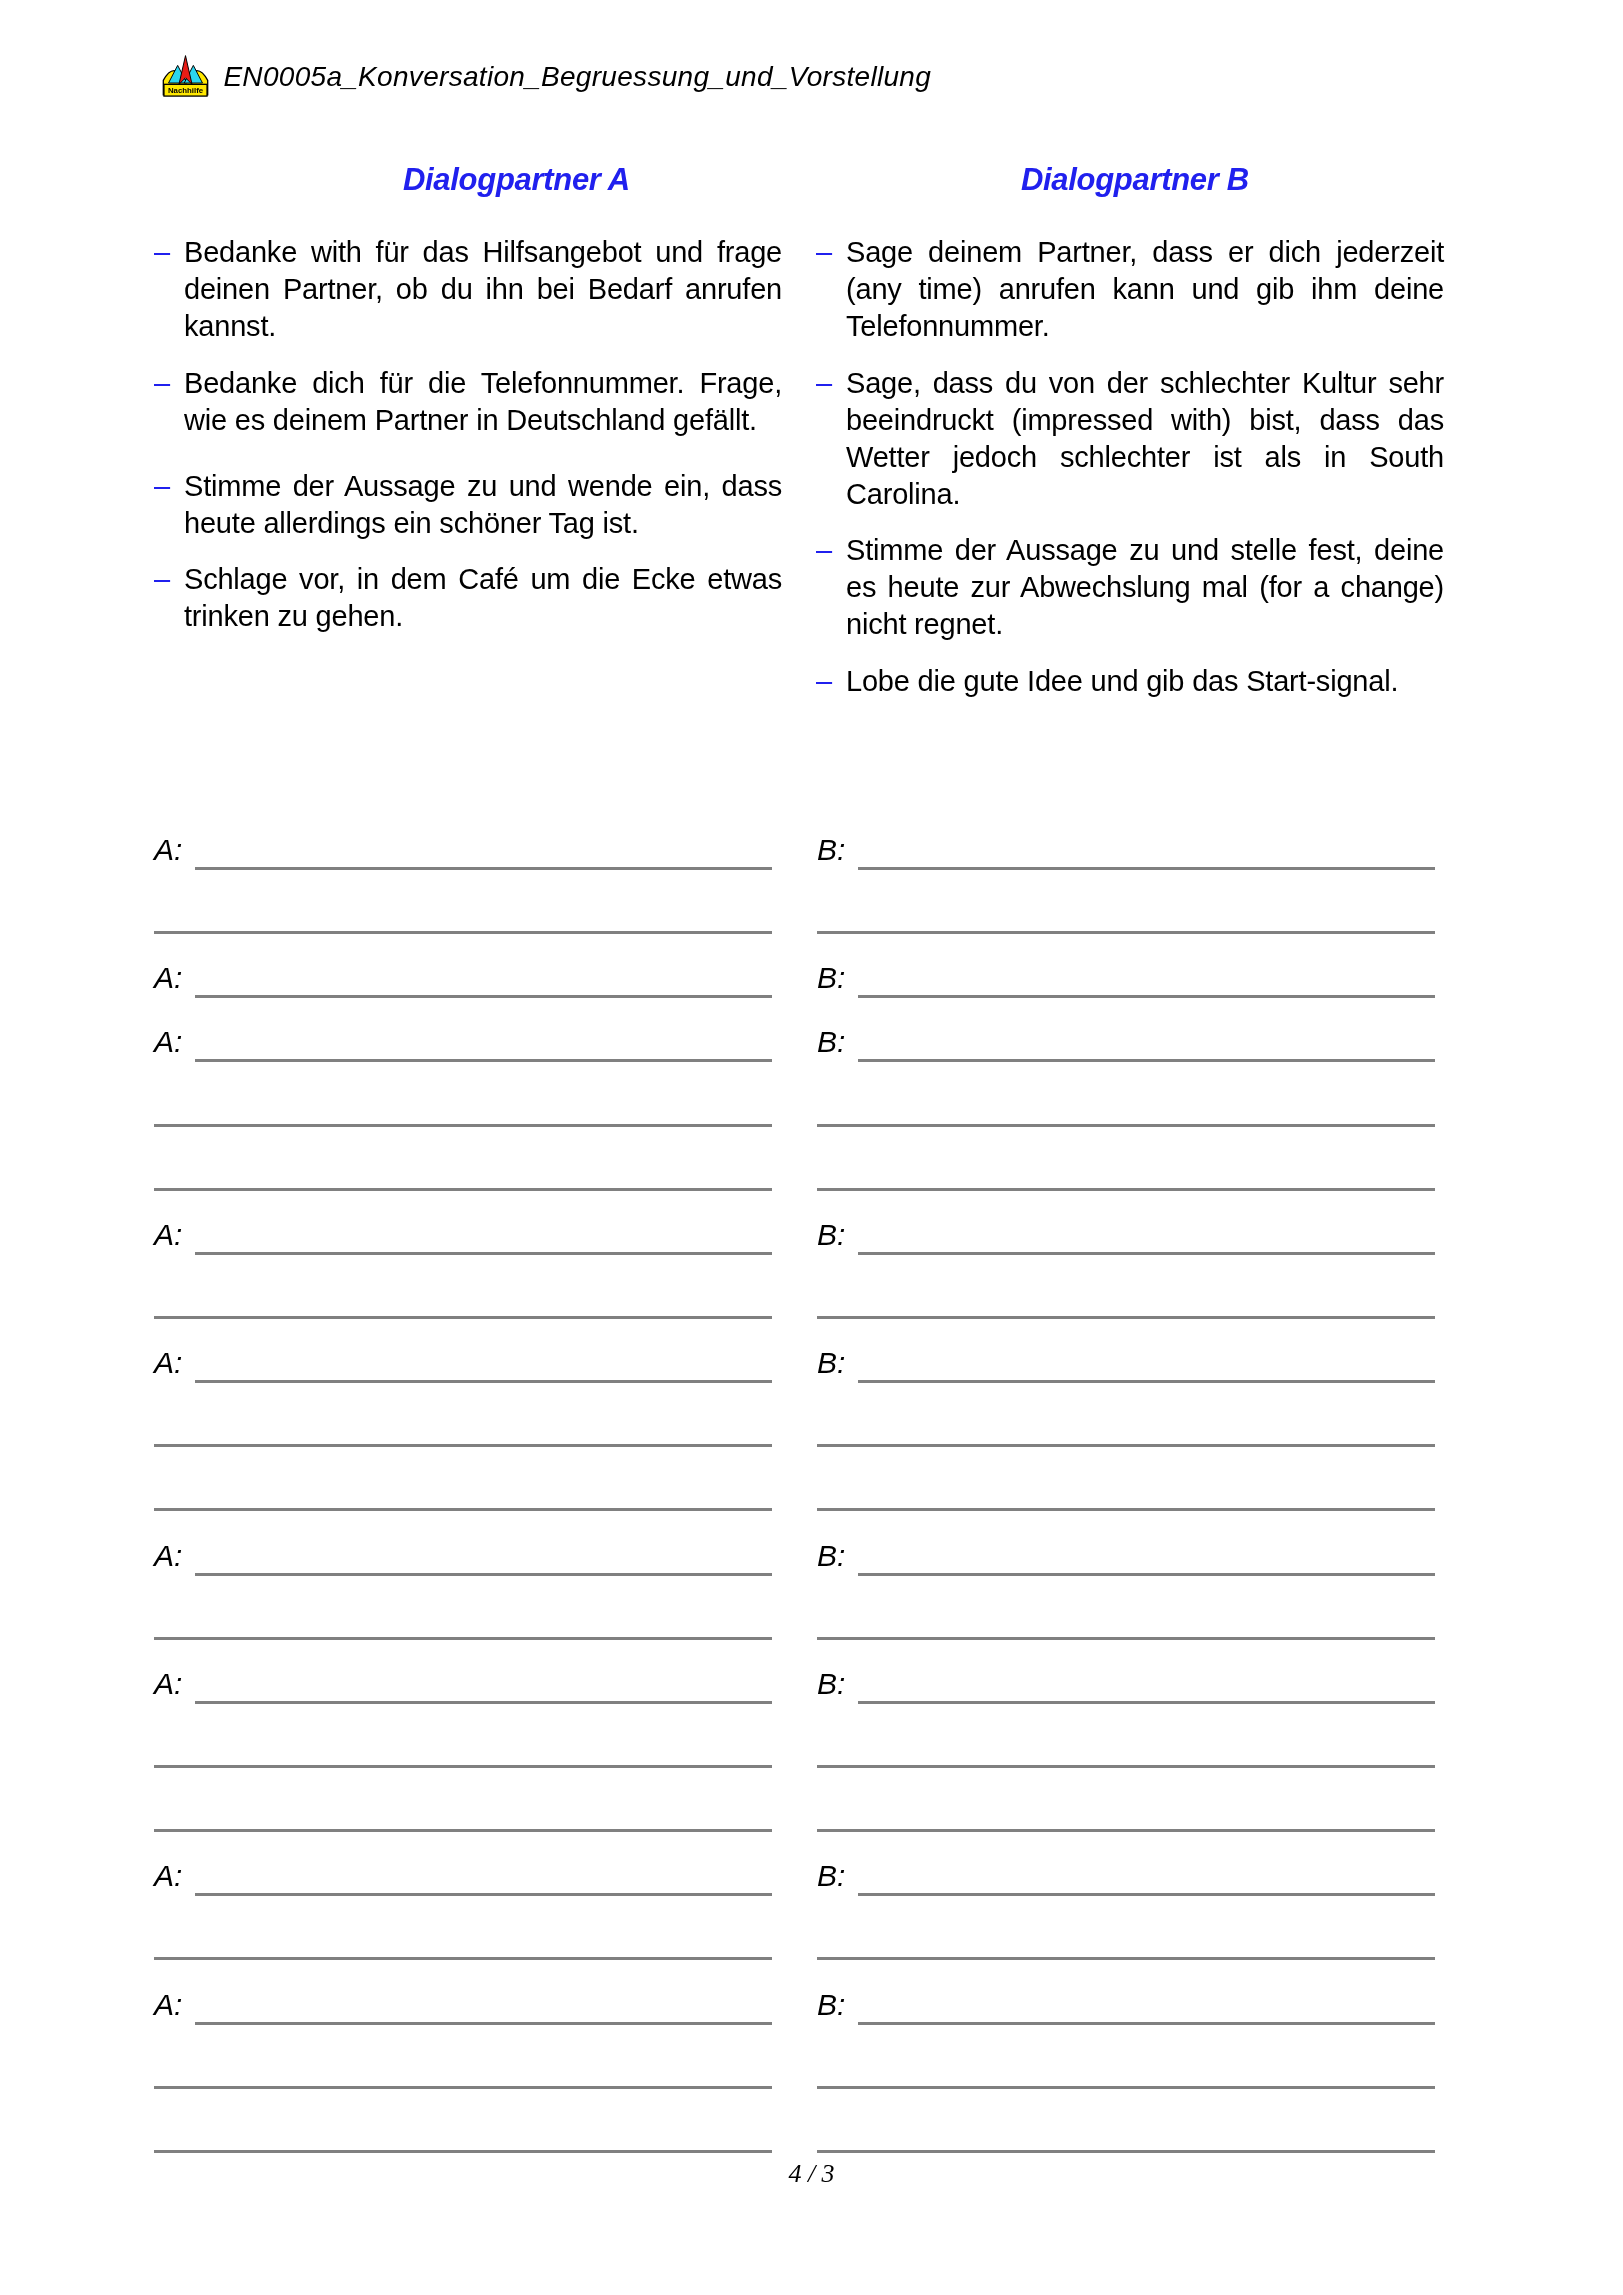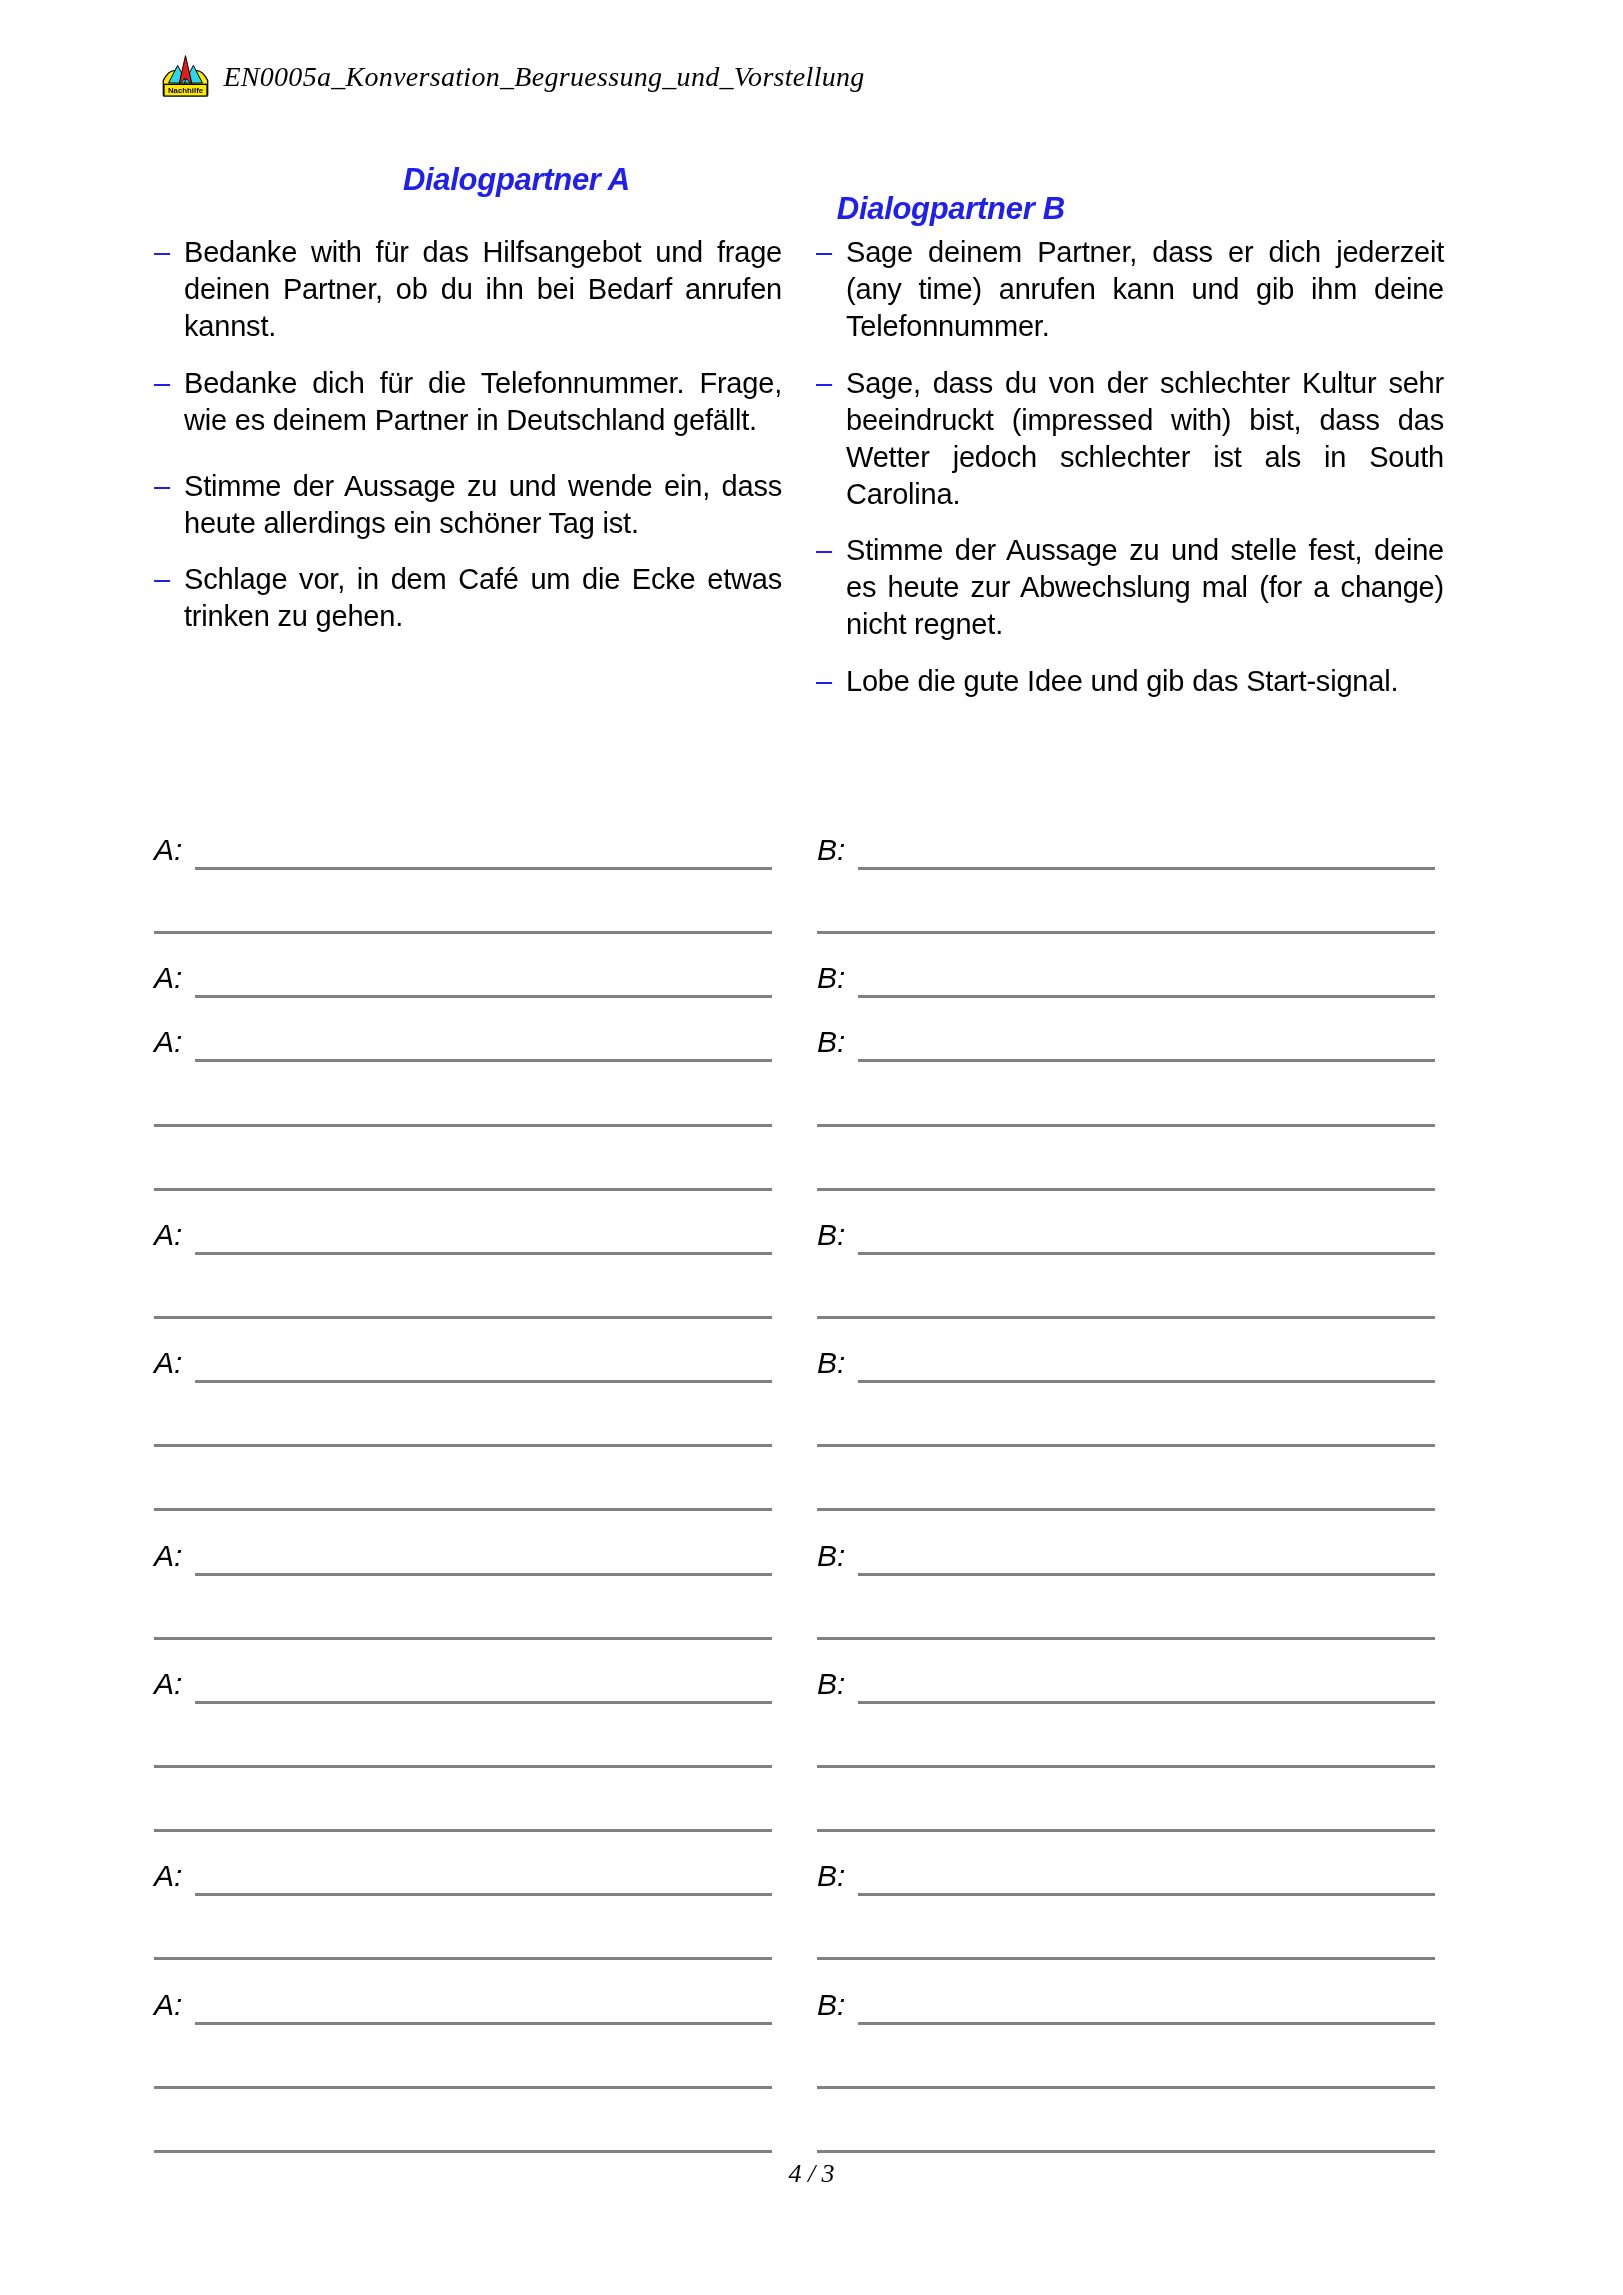--- a/index.html
+++ b/index.html
@@ -35,21 +35,21 @@
   }
   .logo {
     width: 47px;
     height: 45px;
     position: relative;
     flex: 0 0 auto;
   }
   .logo svg { display: block; width: 47px; height: 45px; }
 
   .doc-title {
-    font-family: Liberation Serif, serif;
+    font-family: Liberation Sans, sans-serif;
     font-style: italic;
     font-size: 28px;
     letter-spacing: 0.3px;
     color: #000;
     white-space: nowrap;
   }
 
   
   .col-headings {
     position: absolute;
@@ -60,21 +60,21 @@
   }
   .col-heading {
     font-family: "Liberation Sans", sans-serif;
     font-style: italic;
     font-weight: bold;
     font-size: 31px;
     color: #2020EE;
     letter-spacing: -0.3px;
   }
   .col-heading.a { width: 661px; text-align: center; padding-left: 39px; }
-  .col-heading.b { width: 615px; text-align: left; margin-top: 29px; }
+  .col-heading.b { width: 615px; text-align: center; }
 
   
   .bullets-wrap {
     position: absolute;
     left: 154px;
     top: 234px;
     width: 1309px;
     display: flex;
     gap: 34px;
   }

